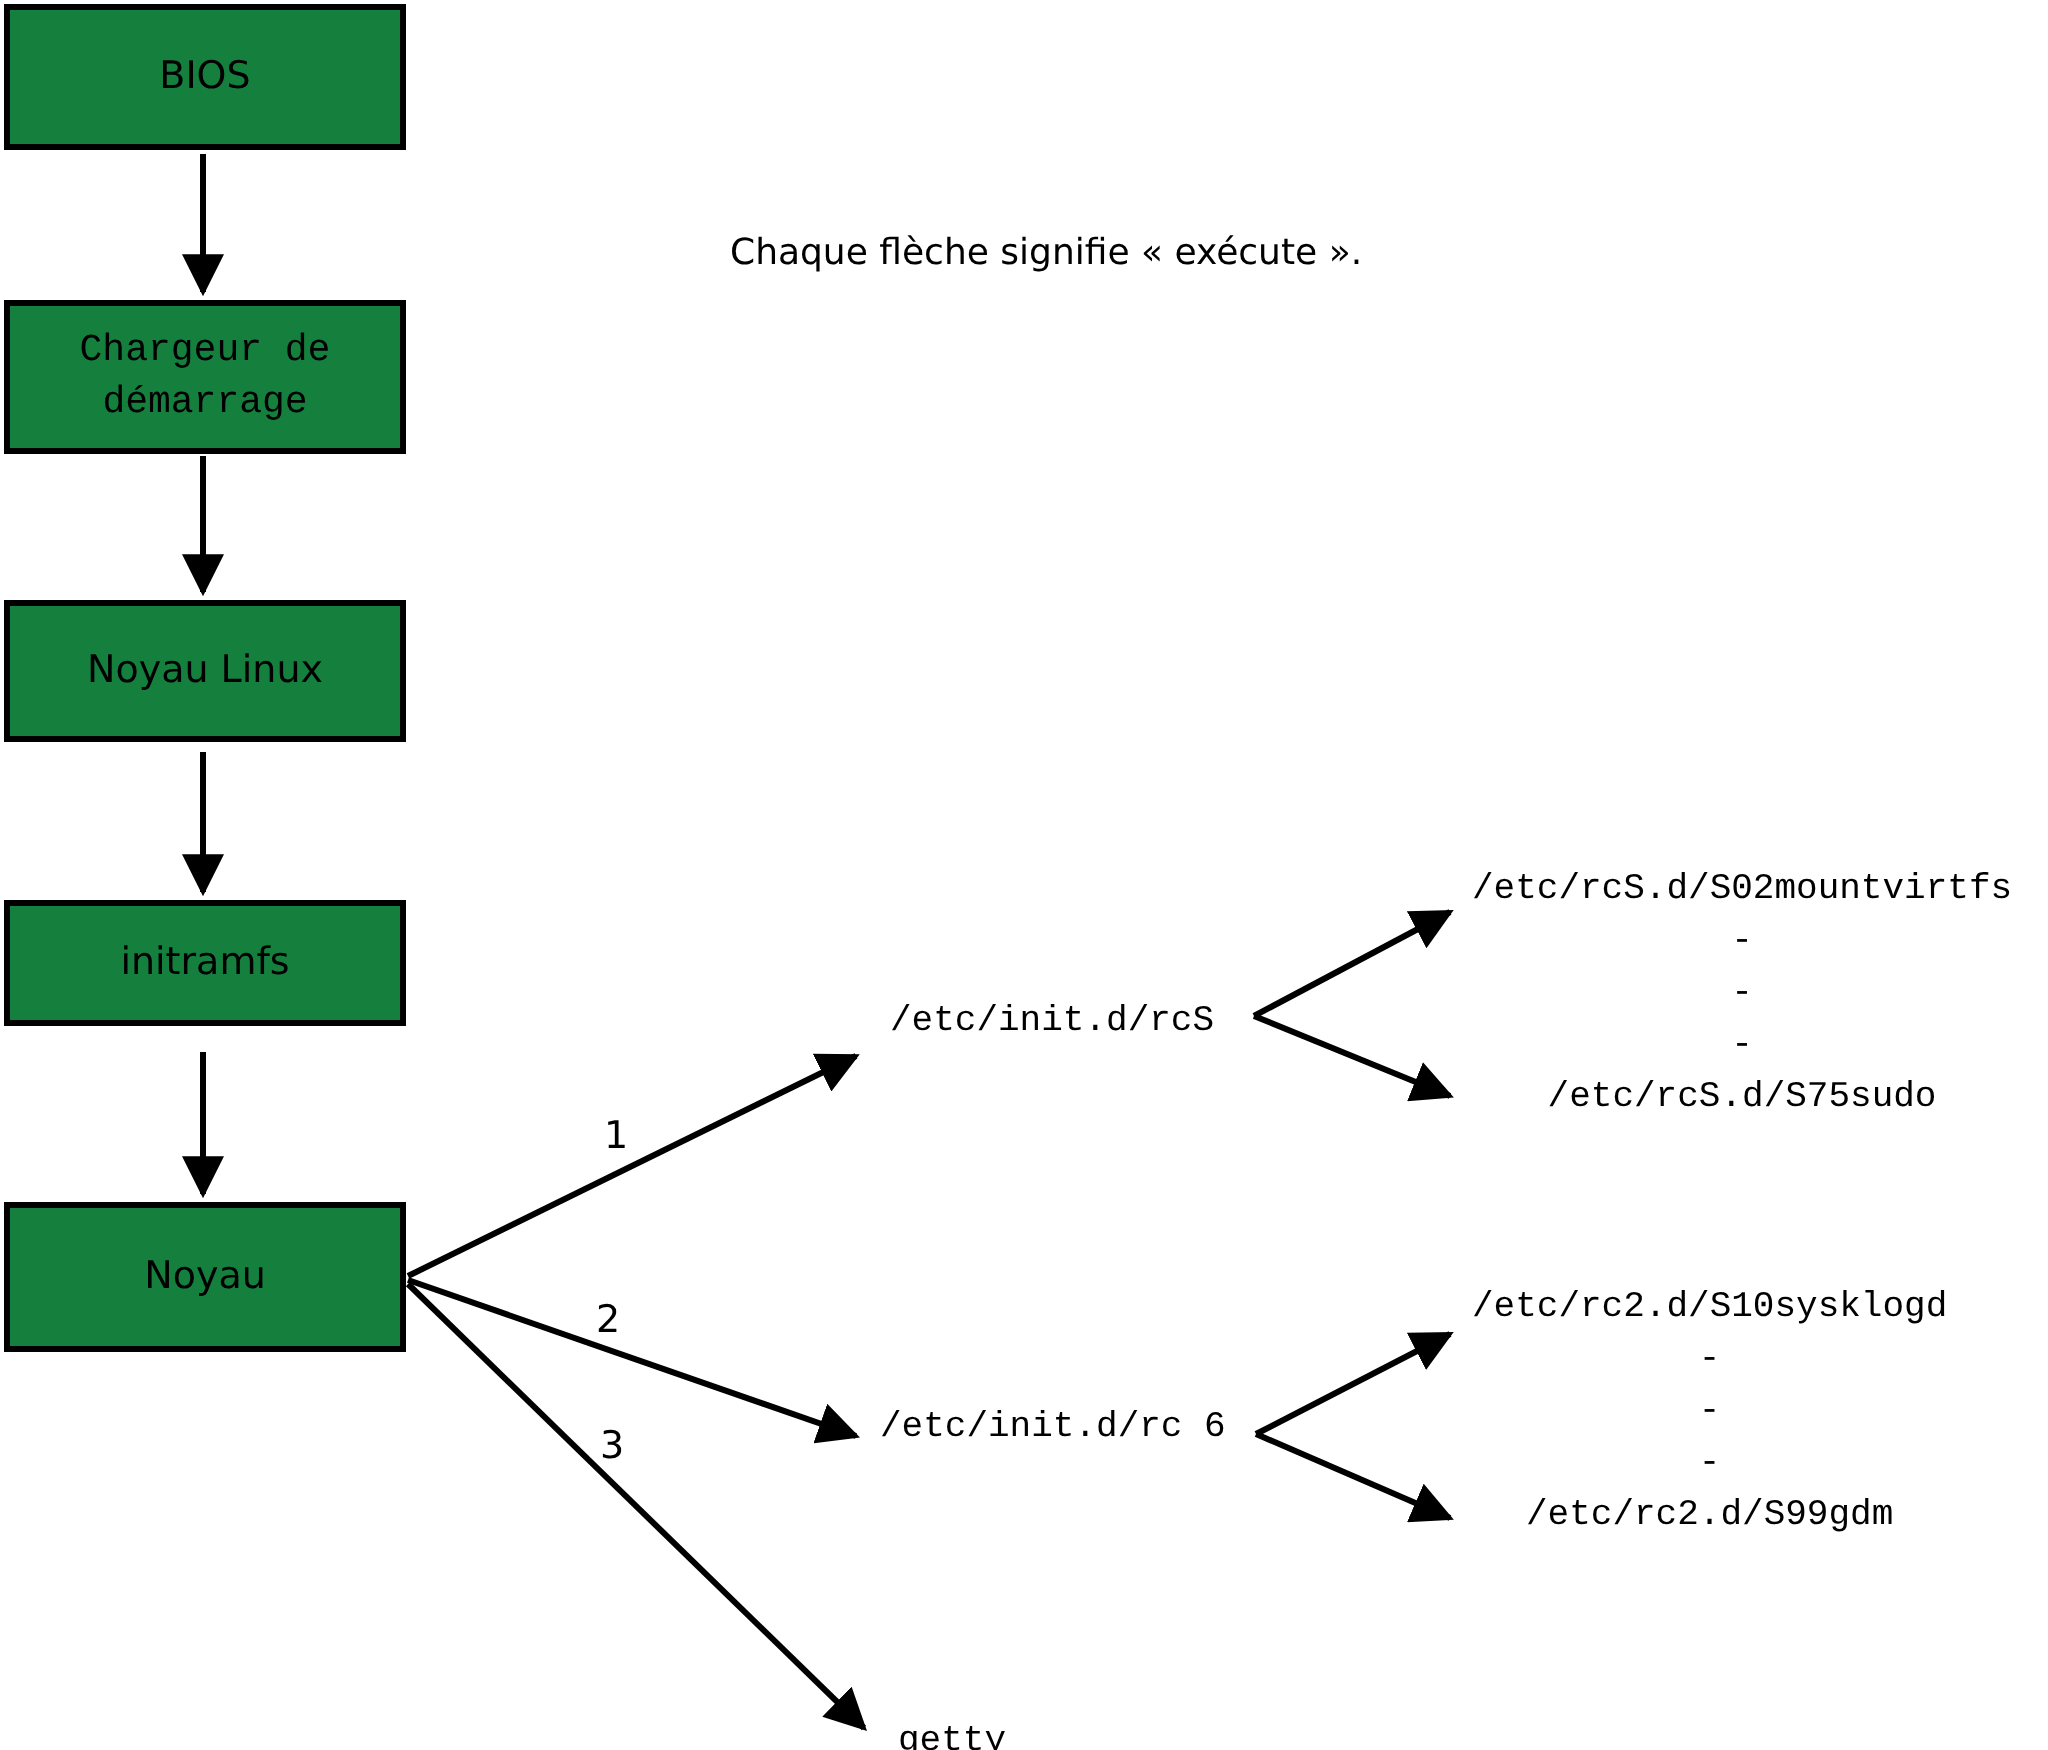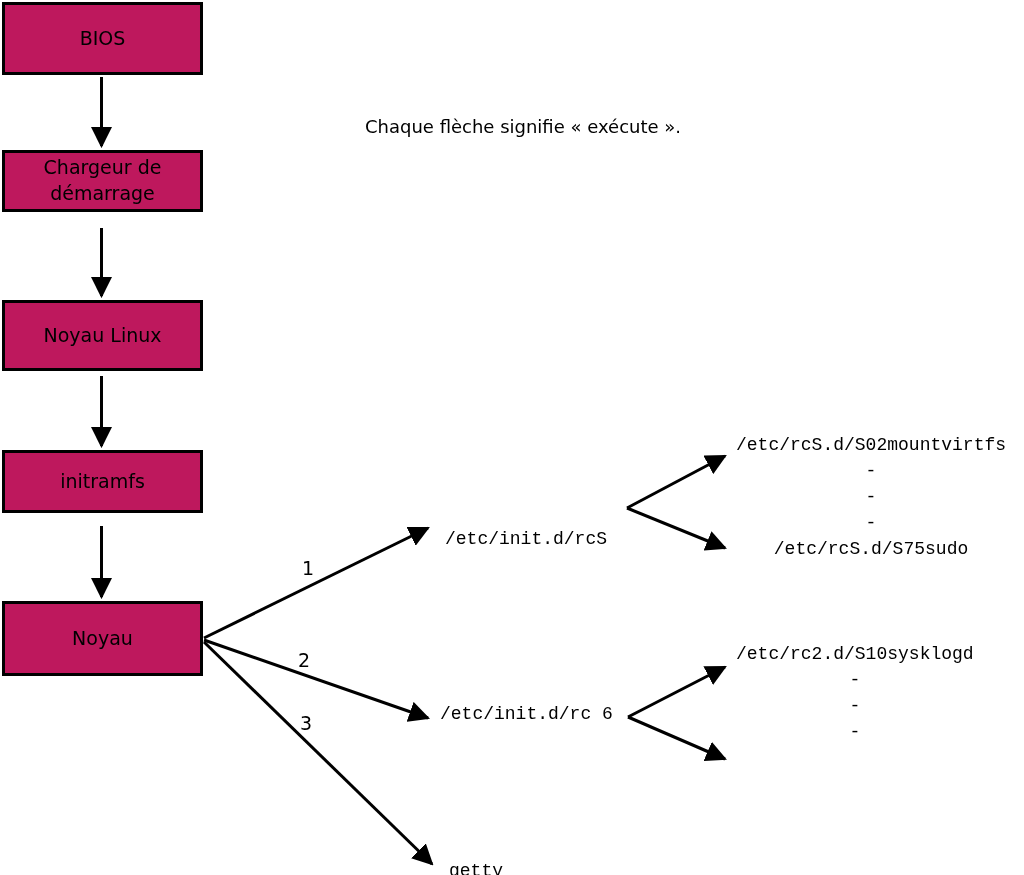--- a/index.html
+++ b/index.html
@@ -18,21 +18,21 @@
     left: 0; top: 0;
     width: 1024px; height: 875px;
   }
   .lines line { stroke: #000000; stroke-width: 3; }
   .box {
     position: absolute;
     left: 2px;
     width: 201px;
     box-sizing: border-box;
     border: 3px solid #000000;
-    background: #be185d;
+    background: #15803d;
     display: flex;
     align-items: center;
     justify-content: center;
     text-align: center;
     font-size: 19px;
     line-height: 1.35;
   }
   .box span { display: inline-block; max-width: 170px; }
   .note {
     position: absolute;
@@ -87,49 +87,50 @@
 
     <line x1="628" y1="717" x2="725" y2="667" marker-end="url(#arr)"></line>
     <line x1="628" y1="717" x2="725" y2="759" marker-end="url(#arr)"></line>
   </svg>
 
   <div class="note">Chaque flèche signifie « exécute ».</div>
 
   <div class="box" style="top:2px;   height:73px;">
     <span>BIOS</span>
   </div>
-  <div class="box" style="top:150px; height:62px;">
+  <div class="box" style="top:150px; height:77px;font-family:Liberation Mono, monospace;">
     <span>Chargeur de démarrage</span>
   </div>
   <div class="box" style="top:300px; height:71px;">
     <span>Noyau Linux</span>
   </div>
   <div class="box" style="top:450px; height:63px;">
     <span>initramfs</span>
   </div>
   <div class="box" style="top:601px; height:75px;">
     <span>Noyau</span>
   </div>
 
   <div class="branch-num" style="left:302px; top:559px;">1</div>
   <div class="branch-num" style="left:298px; top:651px;">2</div>
   <div class="branch-num" style="left:300px; top:714px;">3</div>
 
-  <div class="target mono" style="left:445px; top:502px;margin-top:28px;">/etc/init.d/rcS</div>
+  <div class="target mono" style="left:445px; top:502px;">/etc/init.d/rcS</div>
   <div class="target mono" style="left:440px; top:705px;">/etc/init.d/rc 6</div>
   <div class="target mono" style="left:449px; top:862px;">getty</div>
 
   <div class="child-list mono" style="left:736px; top:432px;">
     <div>/etc/rcS.d/S02mountvirtfs</div>
     <div>-</div>
     <div>-</div>
     <div>-</div>
     <div>/etc/rcS.d/S75sudo</div>
   </div>
 
   <div class="child-list mono" style="left:736px; top:641px;">
     <div>/etc/rc2.d/S10sysklogd</div>
     <div>-</div>
     <div>-</div>
     <div>-</div>
+    <div>/etc/rc2.d/S99gdm</div>
   </div>
 
 </div>
 
 </body></html>

